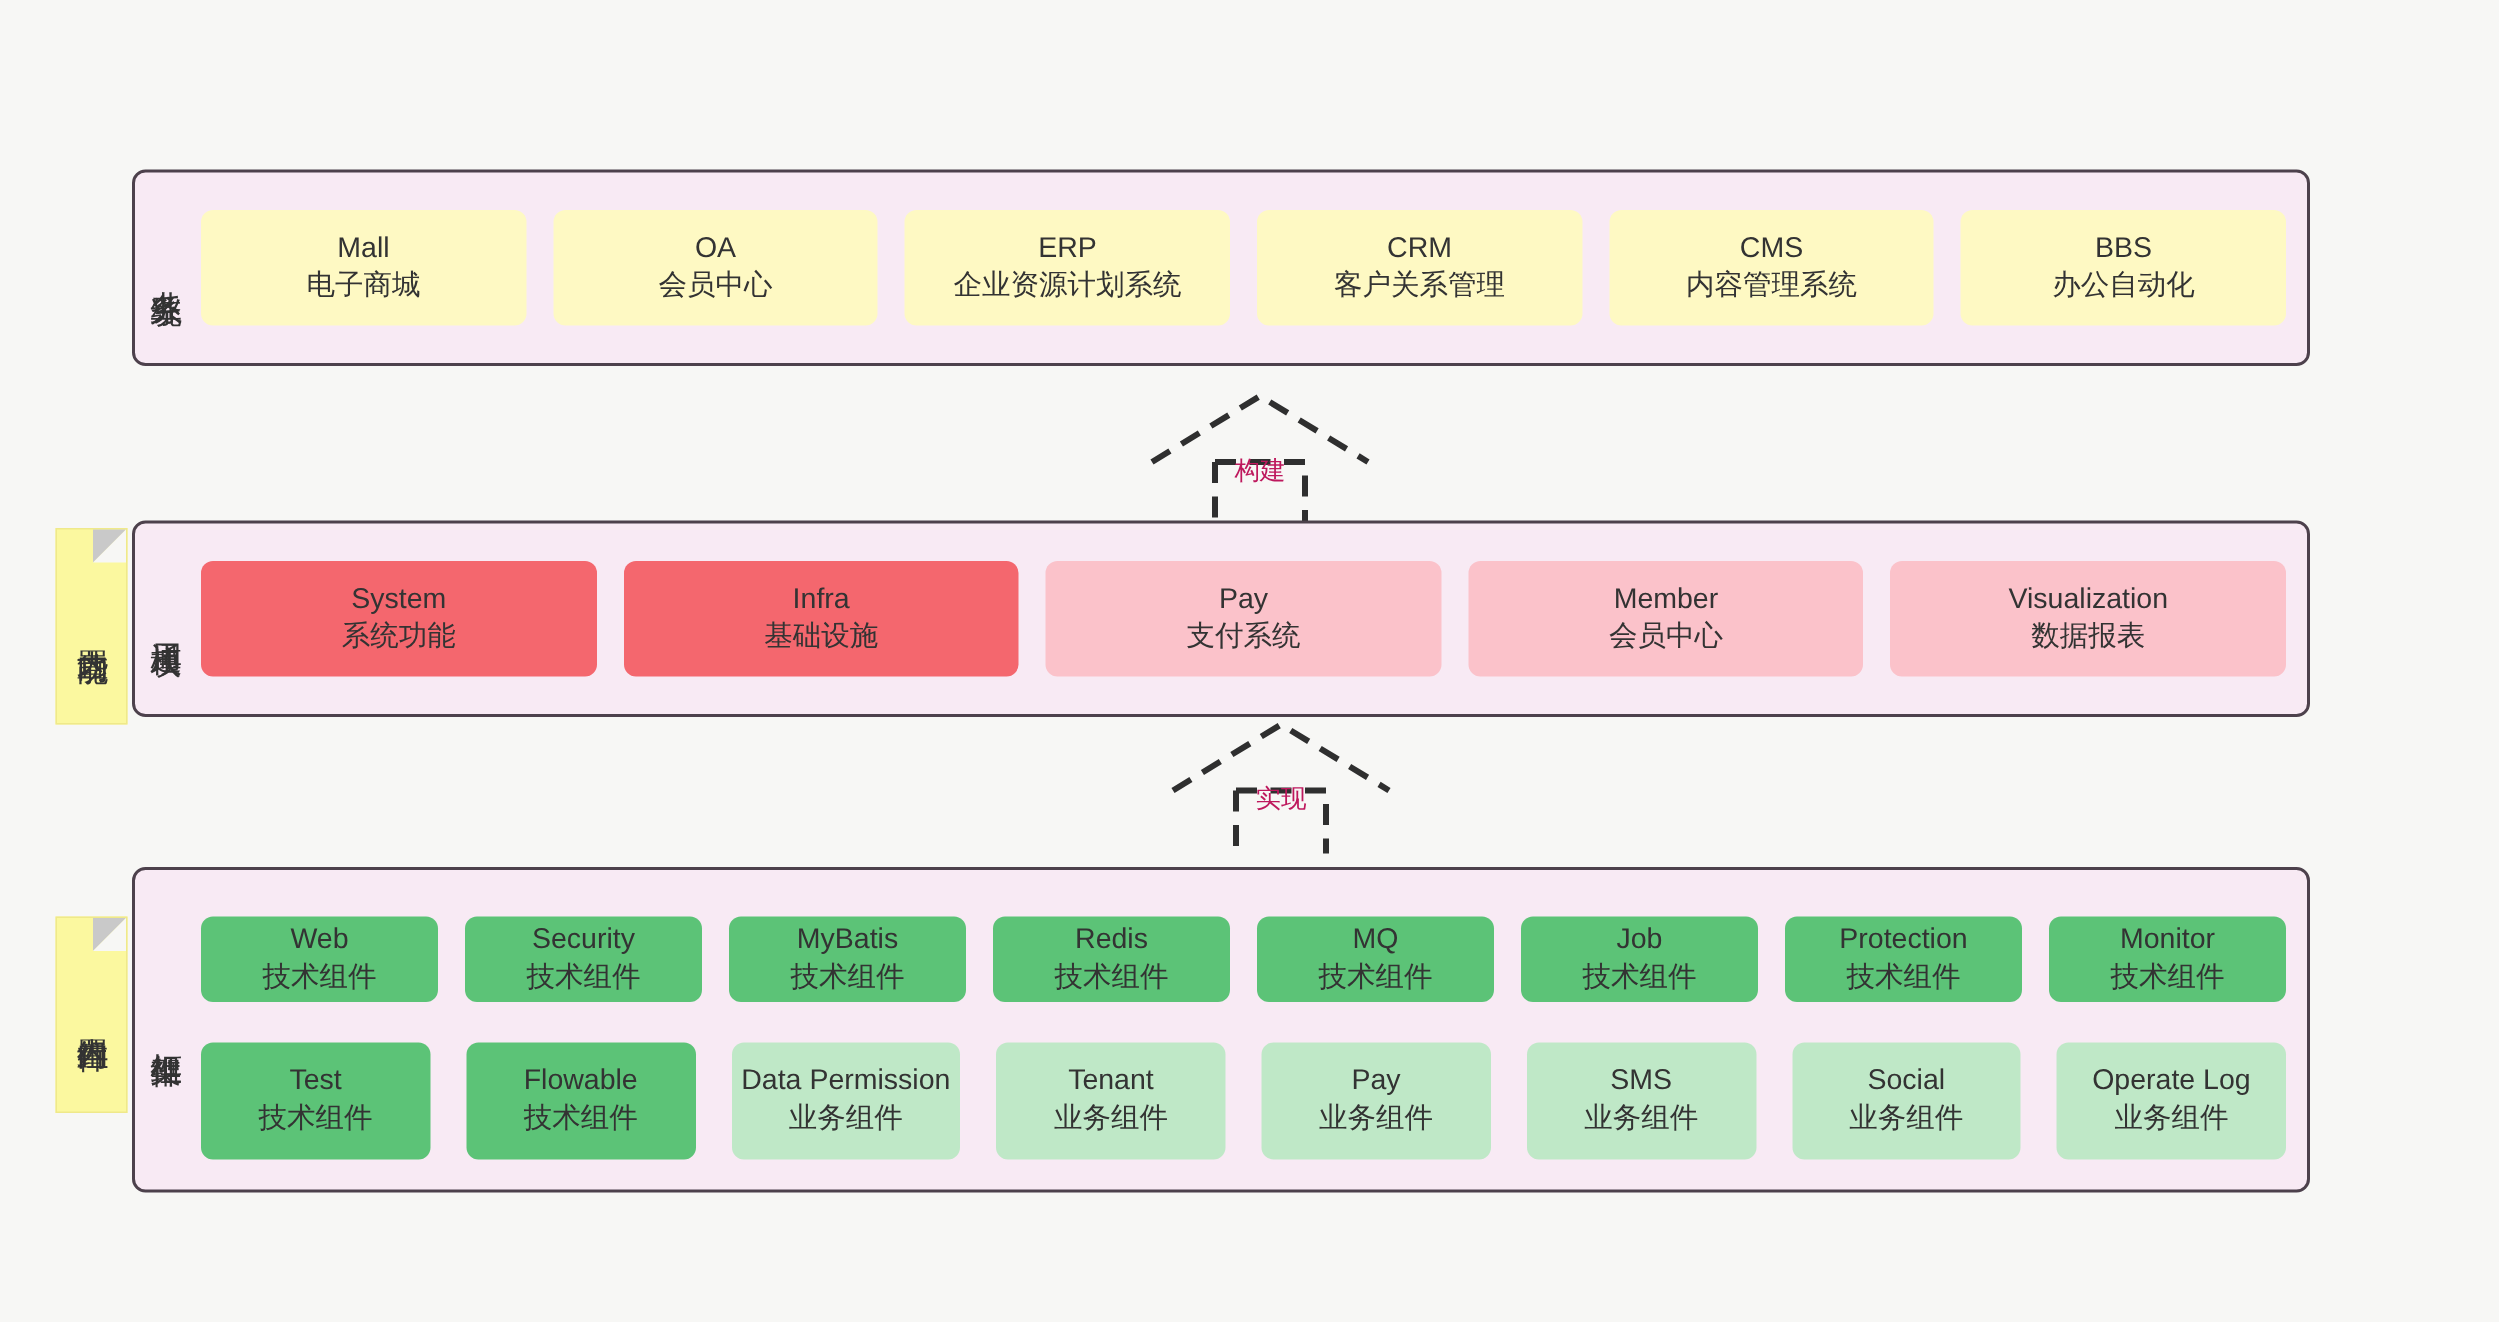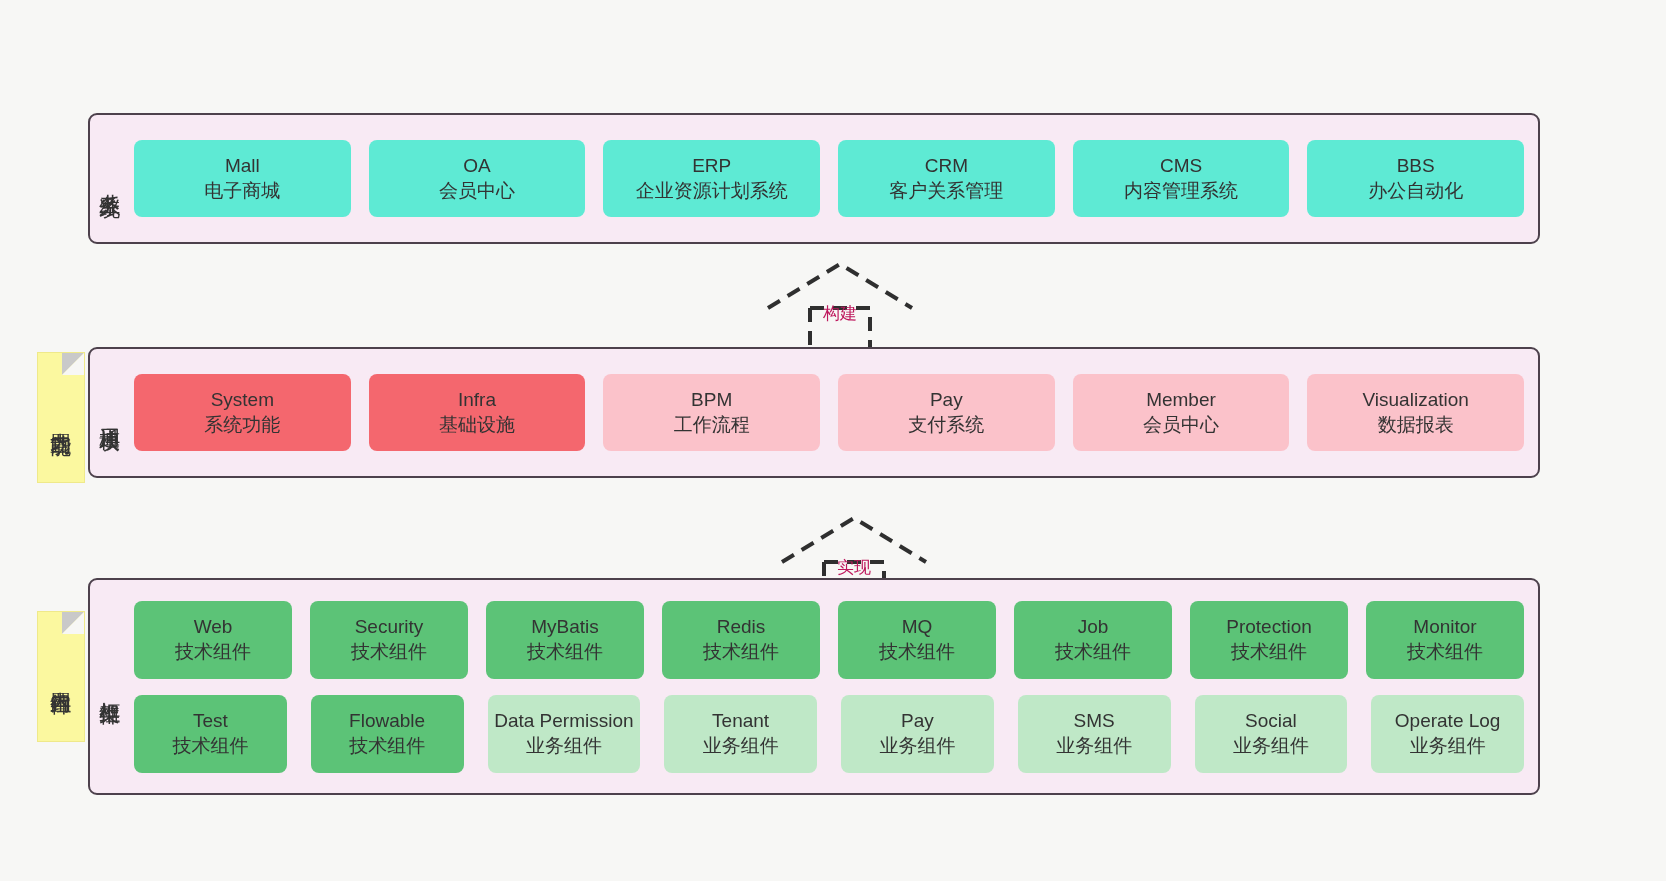--- a/index.html
+++ b/index.html
@@ -61,21 +61,21 @@
     font-size:19px;
     line-height:1.3;
     color:#333;
     box-sizing:border-box;
     padding:4px 6px;
   }
   .card .t1{display:block;}
   .card .t2{display:block;}
 
   
-  .c-blue      {background:#5eead4;}
+  .c-blue      {background:#fef9c3;}
   .c-red       {background:#f4676e;}
   .c-pink      {background:#fbc2ca;}
   .c-green     {background:#5cc377;}
   .c-greenlite {background:#bfe8c7;}
 
   
   .note{
     position:absolute;
     box-sizing:border-box;
     background:#fbf89f;
@@ -185,55 +185,51 @@
       <div class="row" style="height:77px;justify-content:flex-end;">
         <div class="card c-red">
           <span class="t1">System</span>
           <span class="t2">系统功能</span>
         </div>
         <div class="card c-red">
           <span class="t1">Infra</span>
           <span class="t2">基础设施</span>
         </div>
         <div class="card c-pink">
-          <span class="t1">BPM</span>
-          <span class="t2">工作流程</span>
-        </div>
-        <div class="card c-pink">
           <span class="t1">Pay</span>
           <span class="t2">支付系统</span>
         </div>
         <div class="card c-pink">
           <span class="t1">Member</span>
           <span class="t2">会员中心</span>
         </div>
         <div class="card c-pink">
           <span class="t1">Visualization</span>
           <span class="t2">数据报表</span>
         </div>
       </div>
     </div>
   </div>
 
-  <div class="arrow" style="left:774px;top:512px;width:160px;height:92px;">
+  <div class="arrow" style="left:774px;top:477px;width:160px;height:92px;">
     <svg viewBox="0 0 160 92" preserveAspectRatio="none" aria-hidden="true">
       <path d="M 8 50 L 80 6 L 152 50" fill="none" stroke="#2f2f2f" stroke-width="4" stroke-dasharray="14 9" stroke-linecap="butt"></path>
       <path d="M 50 50 L 110 50 L 110 92 M 50 50 L 50 92" fill="none" stroke="#2f2f2f" stroke-width="4" stroke-dasharray="14 9" stroke-linecap="butt"></path>
     </svg>
     <span class="arrow-label">实现</span>
   </div>
 
   <div class="note" style="left:37px;top:611px;width:48px;height:131px;">
     <span>内置组件</span>
   </div>
   <div class="layer" style="left:88px;top:578px;width:1452px;height:217px;">
     <div class="layer-title">框架组件</div>
     <div class="layer-body">
 
-      <div class="row" style="height:78px;">
+      <div class="row" style="height:78px;align-items:center;">
         <div class="card c-green">
           <span class="t1">Web</span>
           <span class="t2">技术组件</span>
         </div>
         <div class="card c-green">
           <span class="t1">Security</span>
           <span class="t2">技术组件</span>
         </div>
         <div class="card c-green">
           <span class="t1">MyBatis</span>

